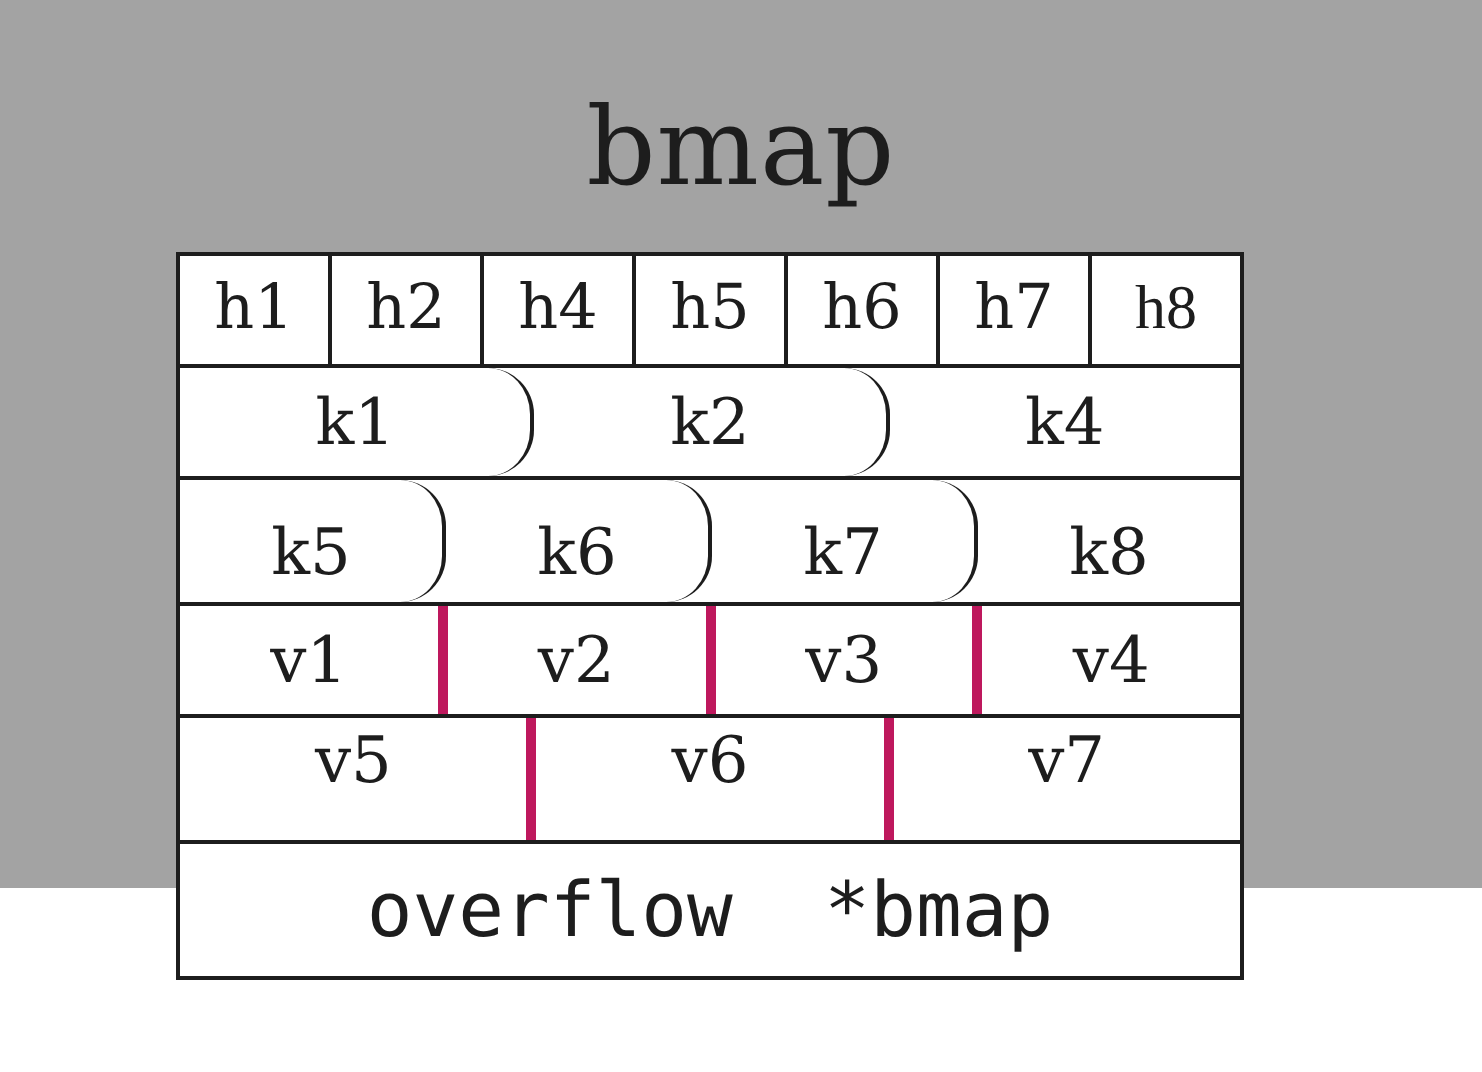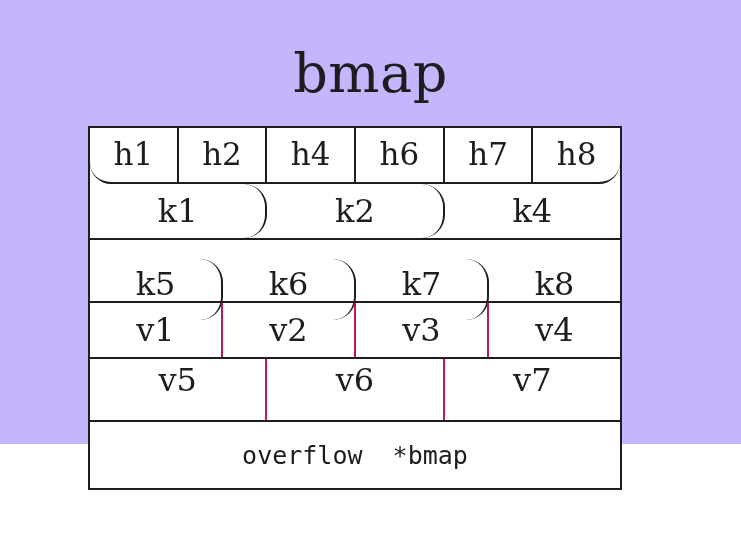--- a/index.html
+++ b/index.html
@@ -16,21 +16,21 @@
     color: #1a1a1a;
     position: relative;
   }
 
   #figure {
     position: absolute;
     left: 0;
     top: 0;
     width: 741px;
     height: 444px;
-    background: #c4b5fd;
+    background: #a3a3a3;
   }
 
   
   #title {
     position: absolute;
     left: 0;
     top: 44px;
     width: 741px;
     text-align: center;
     font-family: "DejaVu Serif", "Liberation Serif", serif;
@@ -66,31 +66,31 @@
     justify-content: center;
     font-family: "DejaVu Serif", "Liberation Serif", serif;
     color: #1d1d1d;
     white-space: pre;
   }
 
   
   #tophash-row {
     height: 56px;
     border-bottom: 2px solid #1d1d1d;
-    border-radius: 21px;
   }
   #tophash-row .cell {
     flex: 1 1 0;
     height: 100%;
     font-size: 31px;
     border-right: 2px solid #1d1d1d;
     padding-bottom: 2px;
   }
   #tophash-row .cell:last-child {
     border-right: none;
+    font-family: Liberation Serif, serif;
   }
 
   
   #keys-block {
     border-bottom: 2px solid #1d1d1d;
   }
   #keys-row-1 {
     height: 56px;
     border-bottom: 2px solid #1d1d1d;
   }
@@ -101,70 +101,71 @@
     flex: 1 1 0;
     height: 100%;
     font-size: 32px;
     border-right: 2px solid #1d1d1d;
     border-radius: 23px;
   }
   #keys-block .cell:last-child {
     border-right: none;
   }
   #keys-row-1 .cell { align-items: center; }
-  #keys-row-2 .cell { align-items: flex-start; padding-top: 6px; margin-top: 19px; }
+  #keys-row-2 .cell { align-items: flex-start; padding-top: 17px; }
 
   
   #values-block {
     border-bottom: 2px solid #1d1d1d;
   }
   #values-row-1 {
     height: 56px;
     border-bottom: 2px solid #1d1d1d;
   }
   #values-row-2 {
     height: 61px;
   }
   #values-block .cell {
     flex: 1 1 0;
     height: 100%;
     font-size: 32px;
-    border-right: 2px solid #be185d;
+    border-right: 5px solid #be185d;
   }
   #values-block .cell:last-child {
     border-right: none;
   }
   #values-row-1 .cell { align-items: center; }
   #values-row-2 .cell { align-items: flex-start; padding-top: 2px; }
 
   
   #overflow-row {
     height: 66px;
   }
   #overflow-row .cell {
     flex: 1 1 0;
     height: 100%;
     font-family: "DejaVu Sans Mono", "Liberation Mono", monospace;
-    font-size: 25px;
+    font-size: 38px;
     letter-spacing: 0px;
   }
 </style>
 </head>
 <body>
 
 <div id="figure">
 
   <div id="title">bmap</div>
 
   <div id="bmap-table">
 
     <div class="row" id="tophash-row">
       <div class="cell">h1</div>
       <div class="cell">h2</div>
       <div class="cell">h4</div>
+      <div class="cell">h5</div>
       <div class="cell">h6</div>
       <div class="cell">h7</div>
       <div class="cell">h8</div>
     </div>
 
     <div id="keys-block">
       <div class="row" id="keys-row-1">
         <div class="cell">k1</div>
         <div class="cell">k2</div>
         <div class="cell">k4</div>

